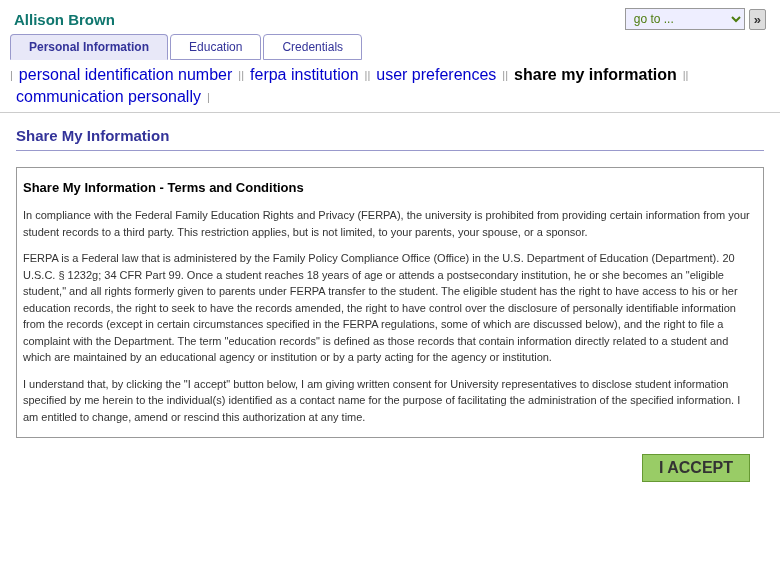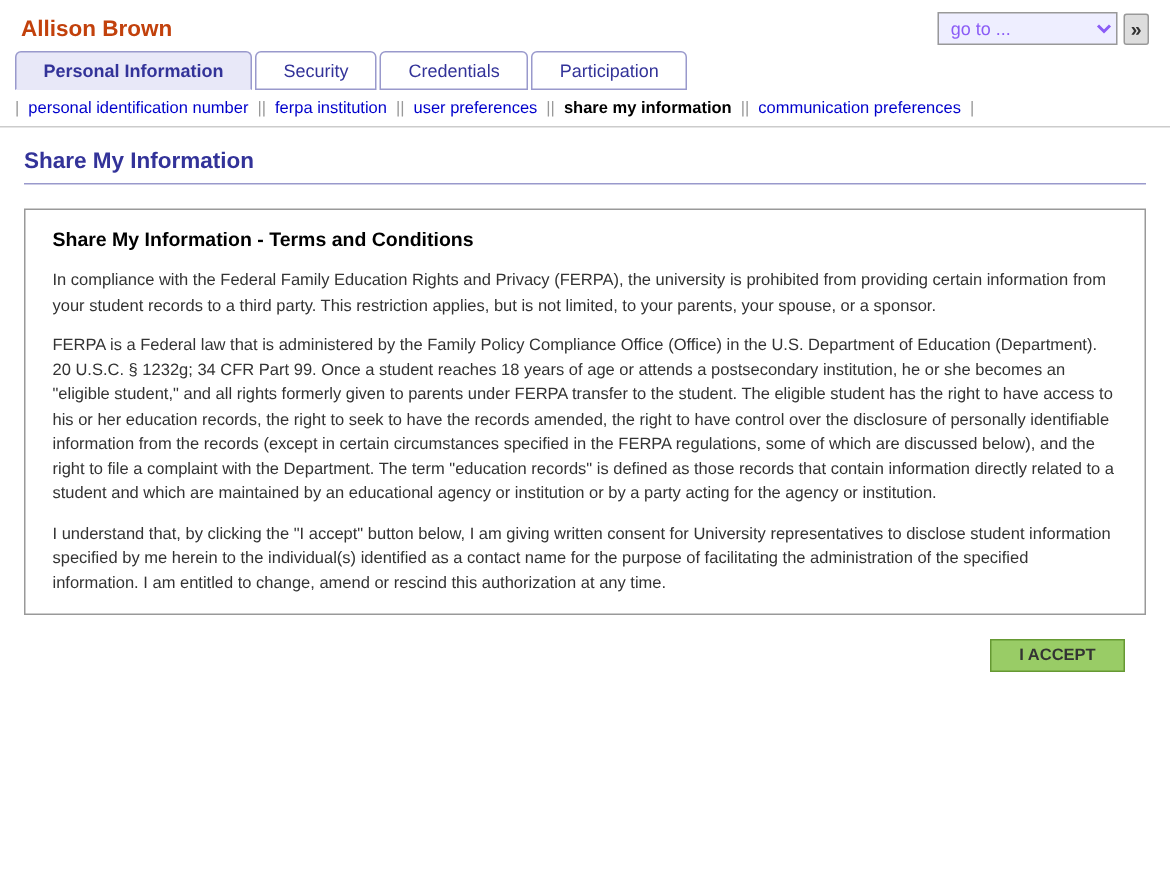--- a/index.html
+++ b/index.html
@@ -16,32 +16,32 @@
     .header {
       display: flex;
       align-items: center;
       justify-content: space-between;
       padding: 8px 14px 4px 14px;
       background: #fff;
     }
     .header-name {
       font-size: 15px;
       font-weight: bold;
-      color: #c2410c;
+      color: #0f766e;
     }
     .goto-container {
       display: flex;
       align-items: center;
       gap: 4px;
     }
     .goto-select {
       font-size: 12px;
       border: 1px solid #999;
       padding: 2px 4px;
-      color: #8b5cf6;
+      color: #4d7c0f;
       width: 120px;
       background: #eef;
     }
     .goto-btn {
       border: 1px solid #999;
       background: #ddd;
       padding: 2px 4px;
       cursor: pointer;
       font-size: 13px;
       font-weight: bold;
@@ -76,21 +76,21 @@
     .sub-tabs {
       display: flex;
       align-items: center;
       padding: 4px 10px;
       background: #fff;
       border-bottom: 1px solid #ccc;
       flex-wrap: wrap;
       gap: 0;
     }
     .sub-tab {
-      font-size: 11px;
+      font-size: 16px;
       color: #0000cc;
       cursor: pointer;
       padding: 2px 6px;
       text-decoration: none;
     }
     .sub-tab-divider {
       color: #999;
       font-size: 11px;
     }
     .sub-tab.active-sub {
@@ -111,21 +111,21 @@
     }
 
     
     .content {
       padding: 8px 16px;
     }
 
     
     .terms-box {
       border: 1px solid #999;
-      padding: 12px 18px;
+      padding: 12px 6px;
       margin-bottom: 16px;
       background: #fff;
     }
     .terms-title {
       font-size: 13px;
       font-weight: bold;
       color: #000;
       margin-bottom: 12px;
     }
     .terms-text {
@@ -143,21 +143,21 @@
       display: flex;
       flex-direction: column;
       align-items: flex-end;
       gap: 6px;
       padding-right: 14px;
     }
     .action-btn {
       background: #99cc66;
       border: 1px solid #669933;
       color: #333;
-      font-size: 11px;
+      font-size: 16px;
       font-weight: bold;
       padding: 4px 16px;
       cursor: pointer;
       min-width: 90px;
       text-align: center;
     }
   </style>
 </head>
 <body>
 
@@ -166,36 +166,35 @@
   <div class="goto-container">
     <select class="goto-select">
       <option>go to ...</option>
     </select>
     <button class="goto-btn">»</button>
   </div>
 </div>
 
 <div class="main-tabs">
   <div class="main-tab active">Personal Information</div>
-  <div class="main-tab">Security</div>
+  <div class="main-tab">Education</div>
   <div class="main-tab">Credentials</div>
-  <div class="main-tab">Participation</div>
 </div>
 
 <div class="sub-tabs">
   <span class="sub-tab-divider">|</span>
   <a class="sub-tab">personal identification number</a>
   <span class="sub-tab-divider">||</span>
   <a class="sub-tab">ferpa institution</a>
   <span class="sub-tab-divider">||</span>
   <a class="sub-tab">user preferences</a>
   <span class="sub-tab-divider">||</span>
   <a class="sub-tab active-sub">share my information</a>
   <span class="sub-tab-divider">||</span>
-  <a class="sub-tab">communication preferences</a>
+  <a class="sub-tab">communication personally</a>
   <span class="sub-tab-divider">|</span>
 </div>
 
 <div class="page-title-section">
   <div class="page-title">Share My Information</div>
 </div>
 
 <div class="content">
   <div class="terms-box">
     <div class="terms-title">Share My Information - Terms and Conditions</div>

